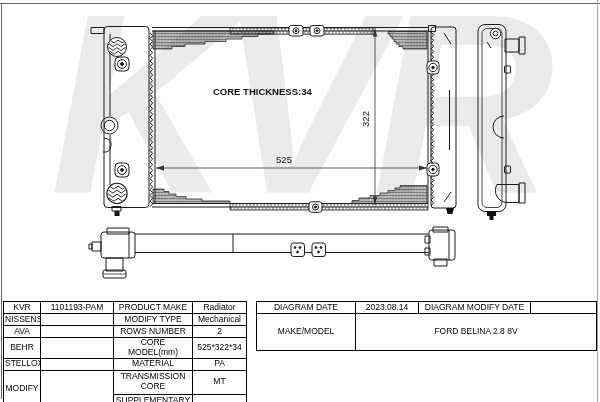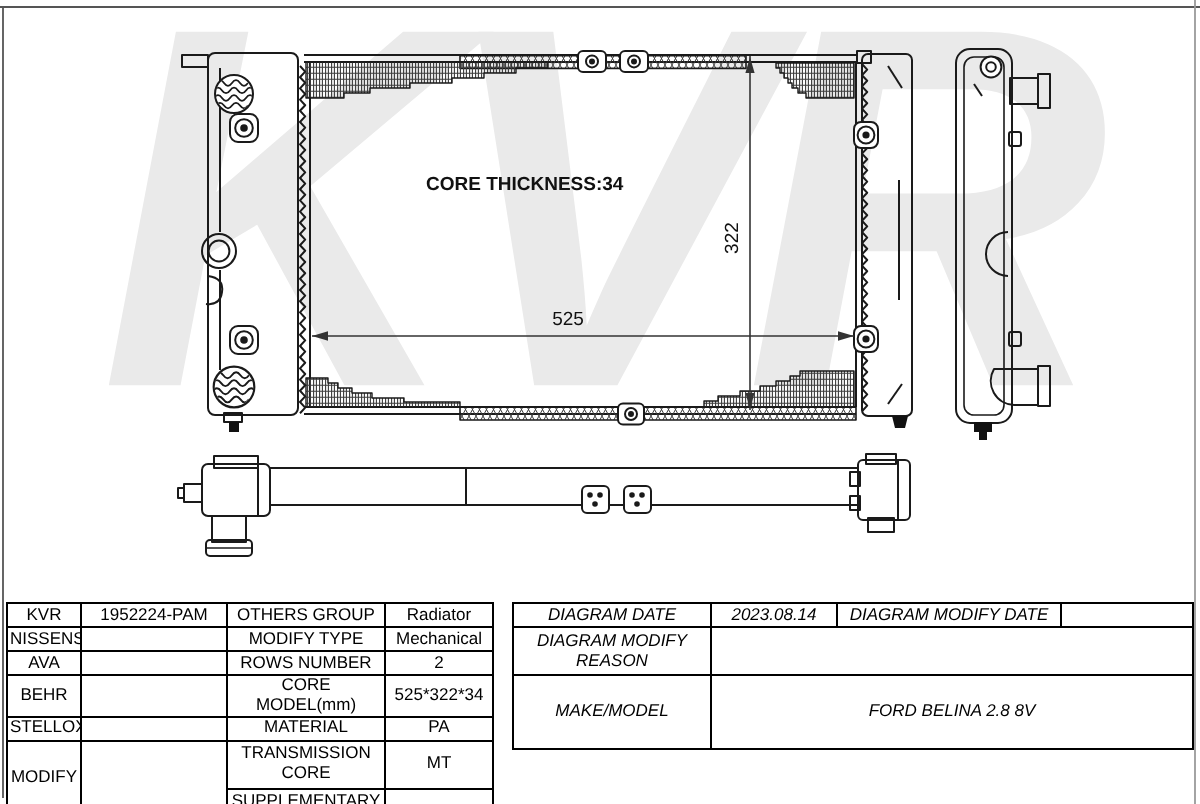--- a/index.html
+++ b/index.html
@@ -13,21 +13,21 @@
     font-size:262px;font-weight:bold;font-style:italic;
     letter-spacing:-14px;color:#eaeaea;line-height:1;white-space:nowrap;
     transform:scale(.96,.98);transform-origin:left top;user-select:none;
   }
   svg#diagram{position:absolute;left:0;top:0;z-index:1;}
   table{border-collapse:collapse;table-layout:fixed;position:absolute;z-index:2;
         font-size:8.5px;color:#000;}
   td{border:1px solid #000;text-align:center;vertical-align:middle;
      padding:0 1px;overflow:hidden;line-height:1.15;}
   #spec-table{left:3px;top:301px;width:243px;}
-  #info-table{left:256px;top:301px;width:340px;font-style:italic;}
+  #info-table{left:256px;top:301px;width:340px;}
   td.oem-label{font-family:"Liberation Serif","DejaVu Serif",serif;font-size:8px;}
   .svgtext{font-family:"Liberation Sans","DejaVu Sans",sans-serif;fill:#111;}
 </style>
 </head>
 <body>
 
 <div id="watermark">KVR</div>
 
 <svg id="diagram" width="600" height="402" viewBox="0 0 600 402">
   <defs>
@@ -200,22 +200,22 @@
 <table id="spec-table">
   <colgroup>
       <col style="width:37px">
       <col style="width:73px">
       <col style="width:79px">
       <col style="width:54px">
     </colgroup>
   <tbody>
       <tr style="height:12px">
     <td>KVR</td>
-    <td>1952224-PAM</td>
-    <td>OTHERS GROUP</td>
+    <td>1101193-PAM</td>
+    <td>PRODUCT MAKE</td>
     <td>Radiator</td>
   </tr>
   <tr style="height:12px">
     <td>NISSENS</td>
     <td></td>
     <td>MODIFY TYPE</td>
     <td>Mechanical</td>
   </tr>
   <tr style="height:12px">
     <td>AVA</td>
@@ -255,22 +255,18 @@
       <col style="width:112px">
       <col style="width:66px">
     </colgroup>
   <tbody>
       <tr style="height:12px">
     <td>DIAGRAM DATE</td>
     <td>2023.08.14</td>
     <td>DIAGRAM MODIFY DATE</td>
     <td></td>
   </tr>
-  <tr style="height:24px">
-    <td>DIAGRAM MODIFY REASON</td>
-    <td colspan="3"></td>
-  </tr>
   <tr style="height:37px">
     <td>MAKE/MODEL</td>
     <td colspan="3">FORD BELINA 2.8 8V</td>
   </tr>
 </tbody>
   </table>
 
 </body></html>

